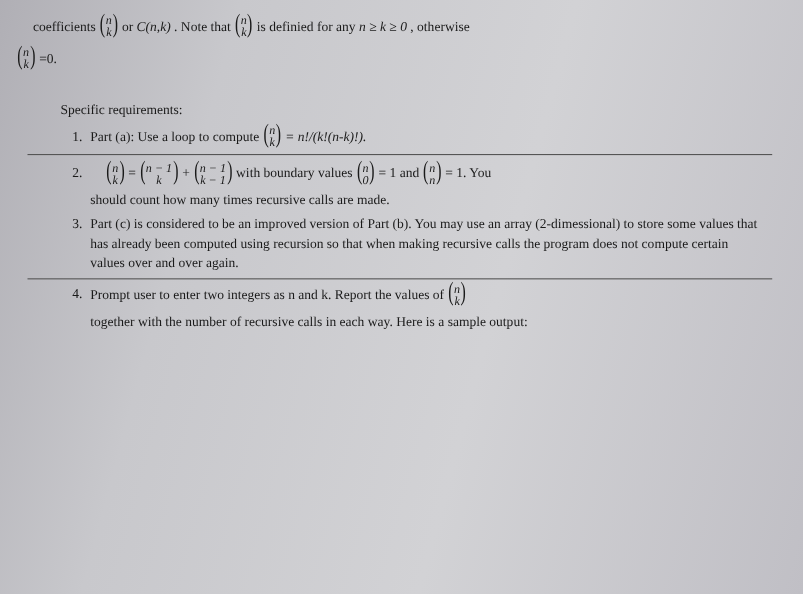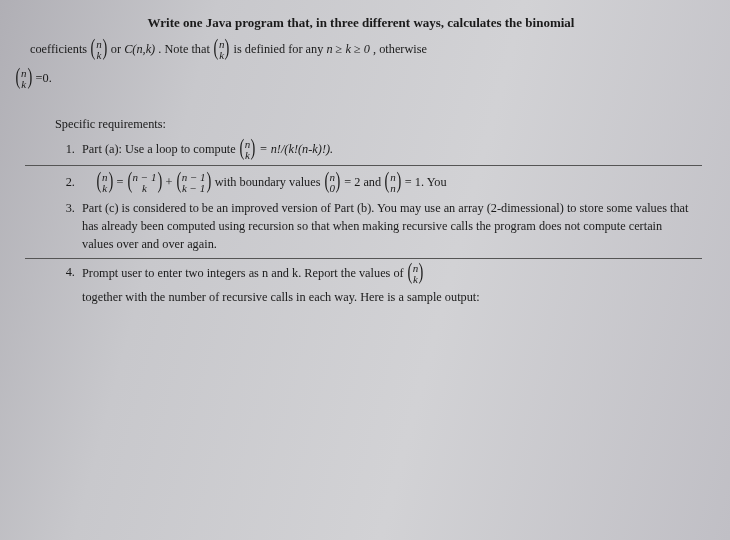--- a/index.html
+++ b/index.html
@@ -85,21 +85,20 @@
     margin-top: 4px;
     margin-left: 0;
   }
   .it { font-style: italic; }
 </style>
 </head>
 <body>
 
 <div class="page">
 
-  <div class="title">Write one Java program that, in three different ways, calculates the binomial</div>
 
   <div class="para indent0">
     <span>coefficients </span>
     <span class="binom">
       <span class="top">n</span>
       <span class="bot">k</span>
     </span>
     <span> or </span>
     <span class="it">C(n,k)</span>
     <span>.  Note that </span>
@@ -150,27 +149,28 @@
         +
         <span class="binom">
           <span class="top">n − 1</span>
           <span class="bot">k − 1</span>
         </span>
         <span>with boundary values </span>
         <span class="binom">
           <span class="top">n</span>
           <span class="bot">0</span>
         </span>
-        <span> = 2 and </span>
+        <span> = 1 and </span>
         <span class="binom">
           <span class="top">n</span>
           <span class="bot">n</span>
         </span>
         <span> = 1.  You</span>
       </div>
+      <span>should count how many times recursive calls are made.</span>
     </li>
 
     <li>
       <span>Part (c) is considered to be an improved version of Part (b).  You may use an array (2-dimessional) to store some values that has already been computed using recursion so that when making recursive calls the program does not compute certain values over and over again.</span>
     </li>
   </ol>
 
   <hr class="div">
 
   <ol class="reqs" start="4">

